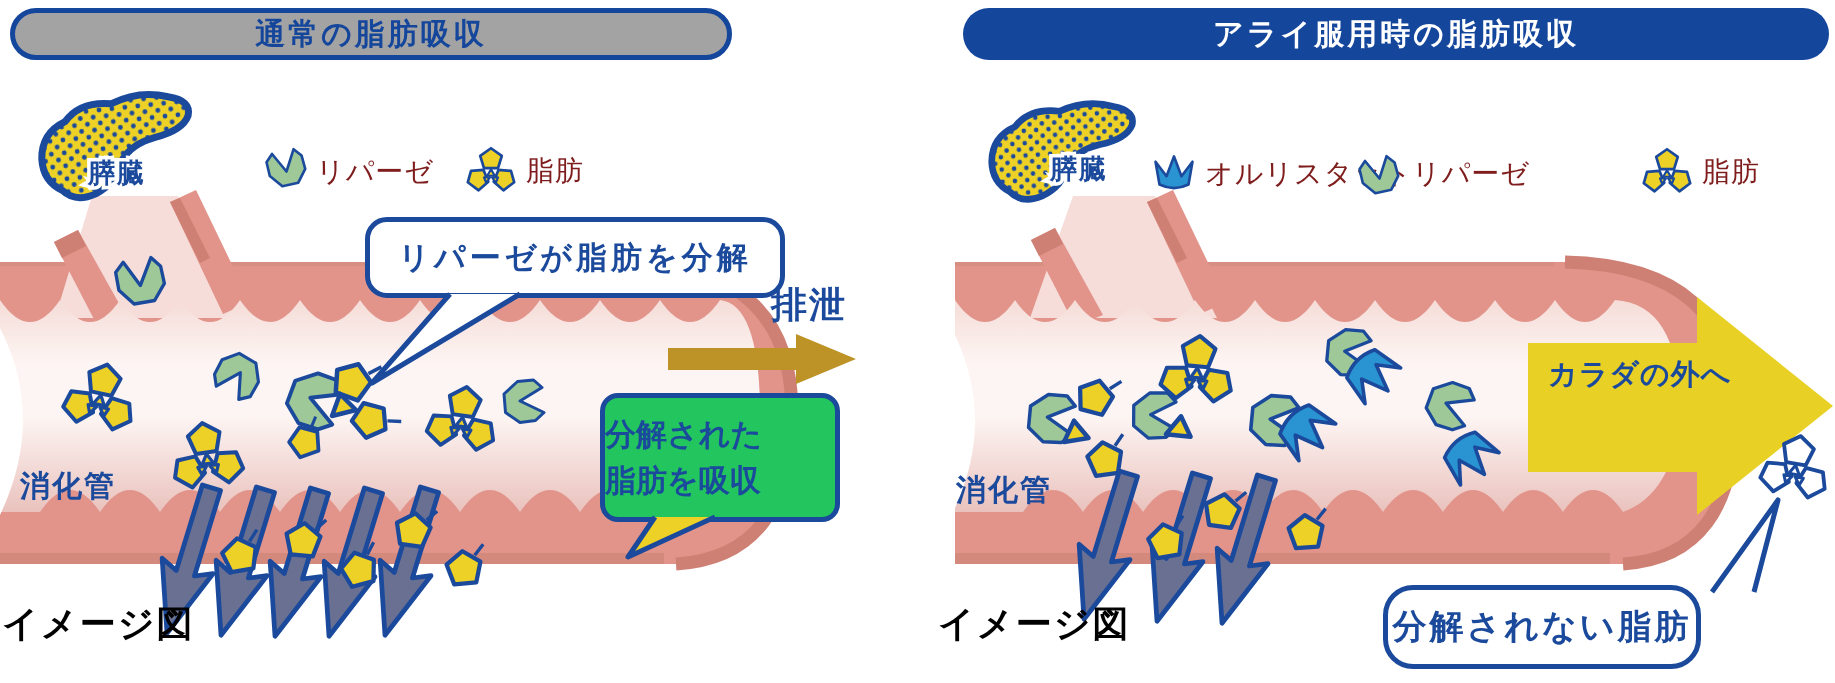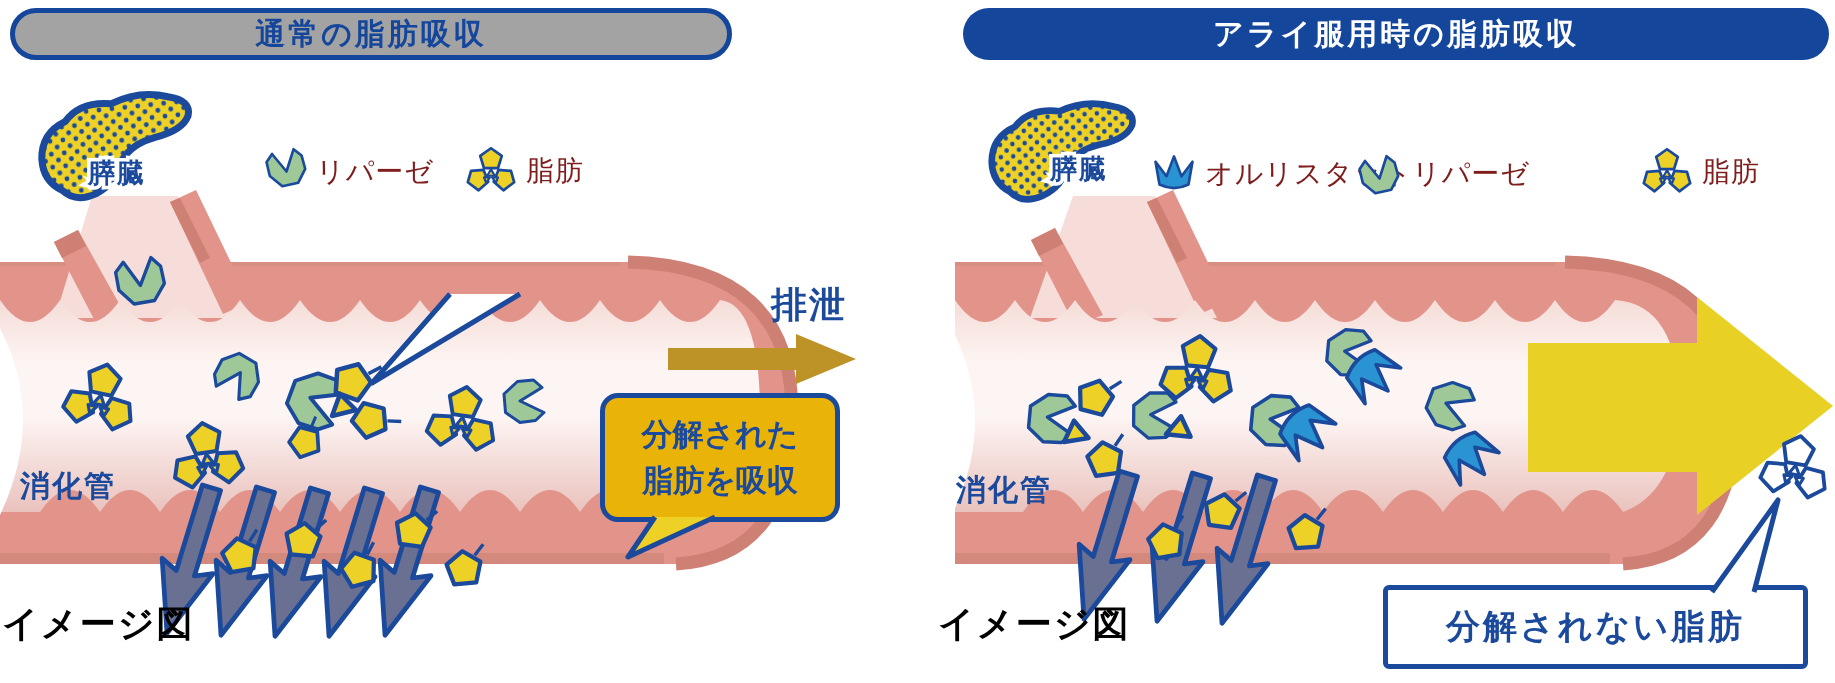--- a/index.html
+++ b/index.html
@@ -7,22 +7,22 @@
           font-family:"Liberation Sans","DejaVu Sans",sans-serif;}
   .abs{position:absolute;}
   .pill{box-sizing:border-box;height:52px;border-radius:28px;display:flex;align-items:center;
         justify-content:center;font-size:30px;font-weight:bold;letter-spacing:3px;z-index:2;}
   .pill-outline{background:#a3a3a3;border:5px solid #14469c;color:#14469c;}
   .pill-solid{background:#14469c;color:#fff;}
   .legend-label{font-size:28px;font-weight:normal;color:#7f1d1d;letter-spacing:1px;z-index:2;}
   .legend-icon{z-index:2;}
   .speech{box-sizing:border-box;background:#fff;border:5px solid #1b4a9c;border-radius:22px;
           display:flex;align-items:center;justify-content:center;color:#1b4a9c;font-weight:bold;z-index:2;}
-  .callout{box-sizing:border-box;background:#eab308;border:5px solid #1b4a9c;border-radius:18px;
-           display:flex;flex-direction:column;align-items:center;justify-content:center;
+  .callout{box-sizing:border-box;background:#22c55e;border:5px solid #1b4a9c;border-radius:18px;
+           display:flex;flex-direction:column;align-items:flex-start;justify-content:center;
            color:#1b4a9c;font-weight:bold;z-index:2;font-family:Liberation Serif, serif;}
   .small-label{font-size:30px;font-weight:bold;color:#1b4a9c;letter-spacing:2px;z-index:2;}
   .caption{font-size:36px;font-weight:900;color:#000000;letter-spacing:2px;z-index:2;}
   .tail{z-index:3;}
   .panel-svg{position:absolute;top:0;z-index:1;}
   .arrow-text{z-index:2;font-size:29px;font-weight:bold;color:#1b4a9c;line-height:40px;letter-spacing:1px;}
 </style>
 </head>
 <body>
 
@@ -282,20 +282,21 @@
 
   <svg class="abs legend-icon" style="left:262px;top:146px" width="48" height="44" viewBox="0 0 100 100">
       <use href="#lipase" transform="rotate(-8 50 50)"></use>
     </svg>
   <span class="abs legend-label" style="left:316px;top:153px">リパーゼ</span>
   <svg class="abs legend-icon" style="left:464px;top:142px" width="54" height="60" viewBox="0 0 100 100">
       <use href="#fat-molecule"></use>
     </svg>
   <span class="abs legend-label" style="left:526px;top:152px">脂肪</span>
 
+  <div class="abs speech" style="left:365px;top:217px;width:420px;height:81px;font-size:31px;letter-spacing:4px;">リパーゼが脂肪を分解</div>
   <svg class="abs tail" style="left:355px;top:276px" width="175" height="115" viewBox="0 0 175 115">
     <path d="M95,18 L17,107 L165,18" fill="#ffffff" stroke="#1b4a9c" stroke-width="5" stroke-linejoin="round"></path>
   </svg>
 
   <span class="abs small-label" style="left:771px;top:281px;font-size:36px;">排泄</span>
 
   <div class="abs callout" style="left:600px;top:393px;width:240px;height:129px;font-size:31px;line-height:46px;">
     <span>分解された</span>
     <span>脂肪を吸収</span>
   </div>
@@ -315,23 +316,24 @@
   <svg class="abs legend-icon" style="left:1355px;top:153px" width="48" height="44" viewBox="0 0 100 100">
       <use href="#lipase" transform="rotate(-8 50 50)"></use>
     </svg>
   <span class="abs legend-label" style="left:1412px;top:155px">リパーゼ</span>
   <svg class="abs legend-icon" style="left:1640px;top:143px" width="54" height="60" viewBox="0 0 100 100">
       <use href="#fat-molecule"></use>
     </svg>
   <span class="abs legend-label" style="left:1702px;top:153px">脂肪</span>
 
   <div class="abs arrow-text" style="left:1548px;top:354px;width:210px;">
+    <div>カラダの外へ</div>
   </div>
 
-  <div class="abs speech" style="left:1383px;top:585px;width:425px;height:84px;font-size:34px;letter-spacing:3px;border-radius:6px;">分解されない脂肪</div>
+  <div class="abs speech" style="left:1383px;top:585px;width:318px;height:84px;font-size:34px;letter-spacing:3px;border-radius:30px;">分解されない脂肪</div>
   <svg class="abs tail" style="left:1692px;top:490px" width="110" height="108" viewBox="0 0 110 108">
     <path d="M20,102 L86,10 L62,102" fill="#ffffff" stroke="#1b4a9c" stroke-width="5" stroke-linejoin="round"></path>
   </svg>
 
   <span class="abs small-label" style="left:956px;top:470px">消化管</span>
   <span class="abs caption" style="left:938px;top:600px">イメージ図</span>
 
 </div>
 
 </body></html>

